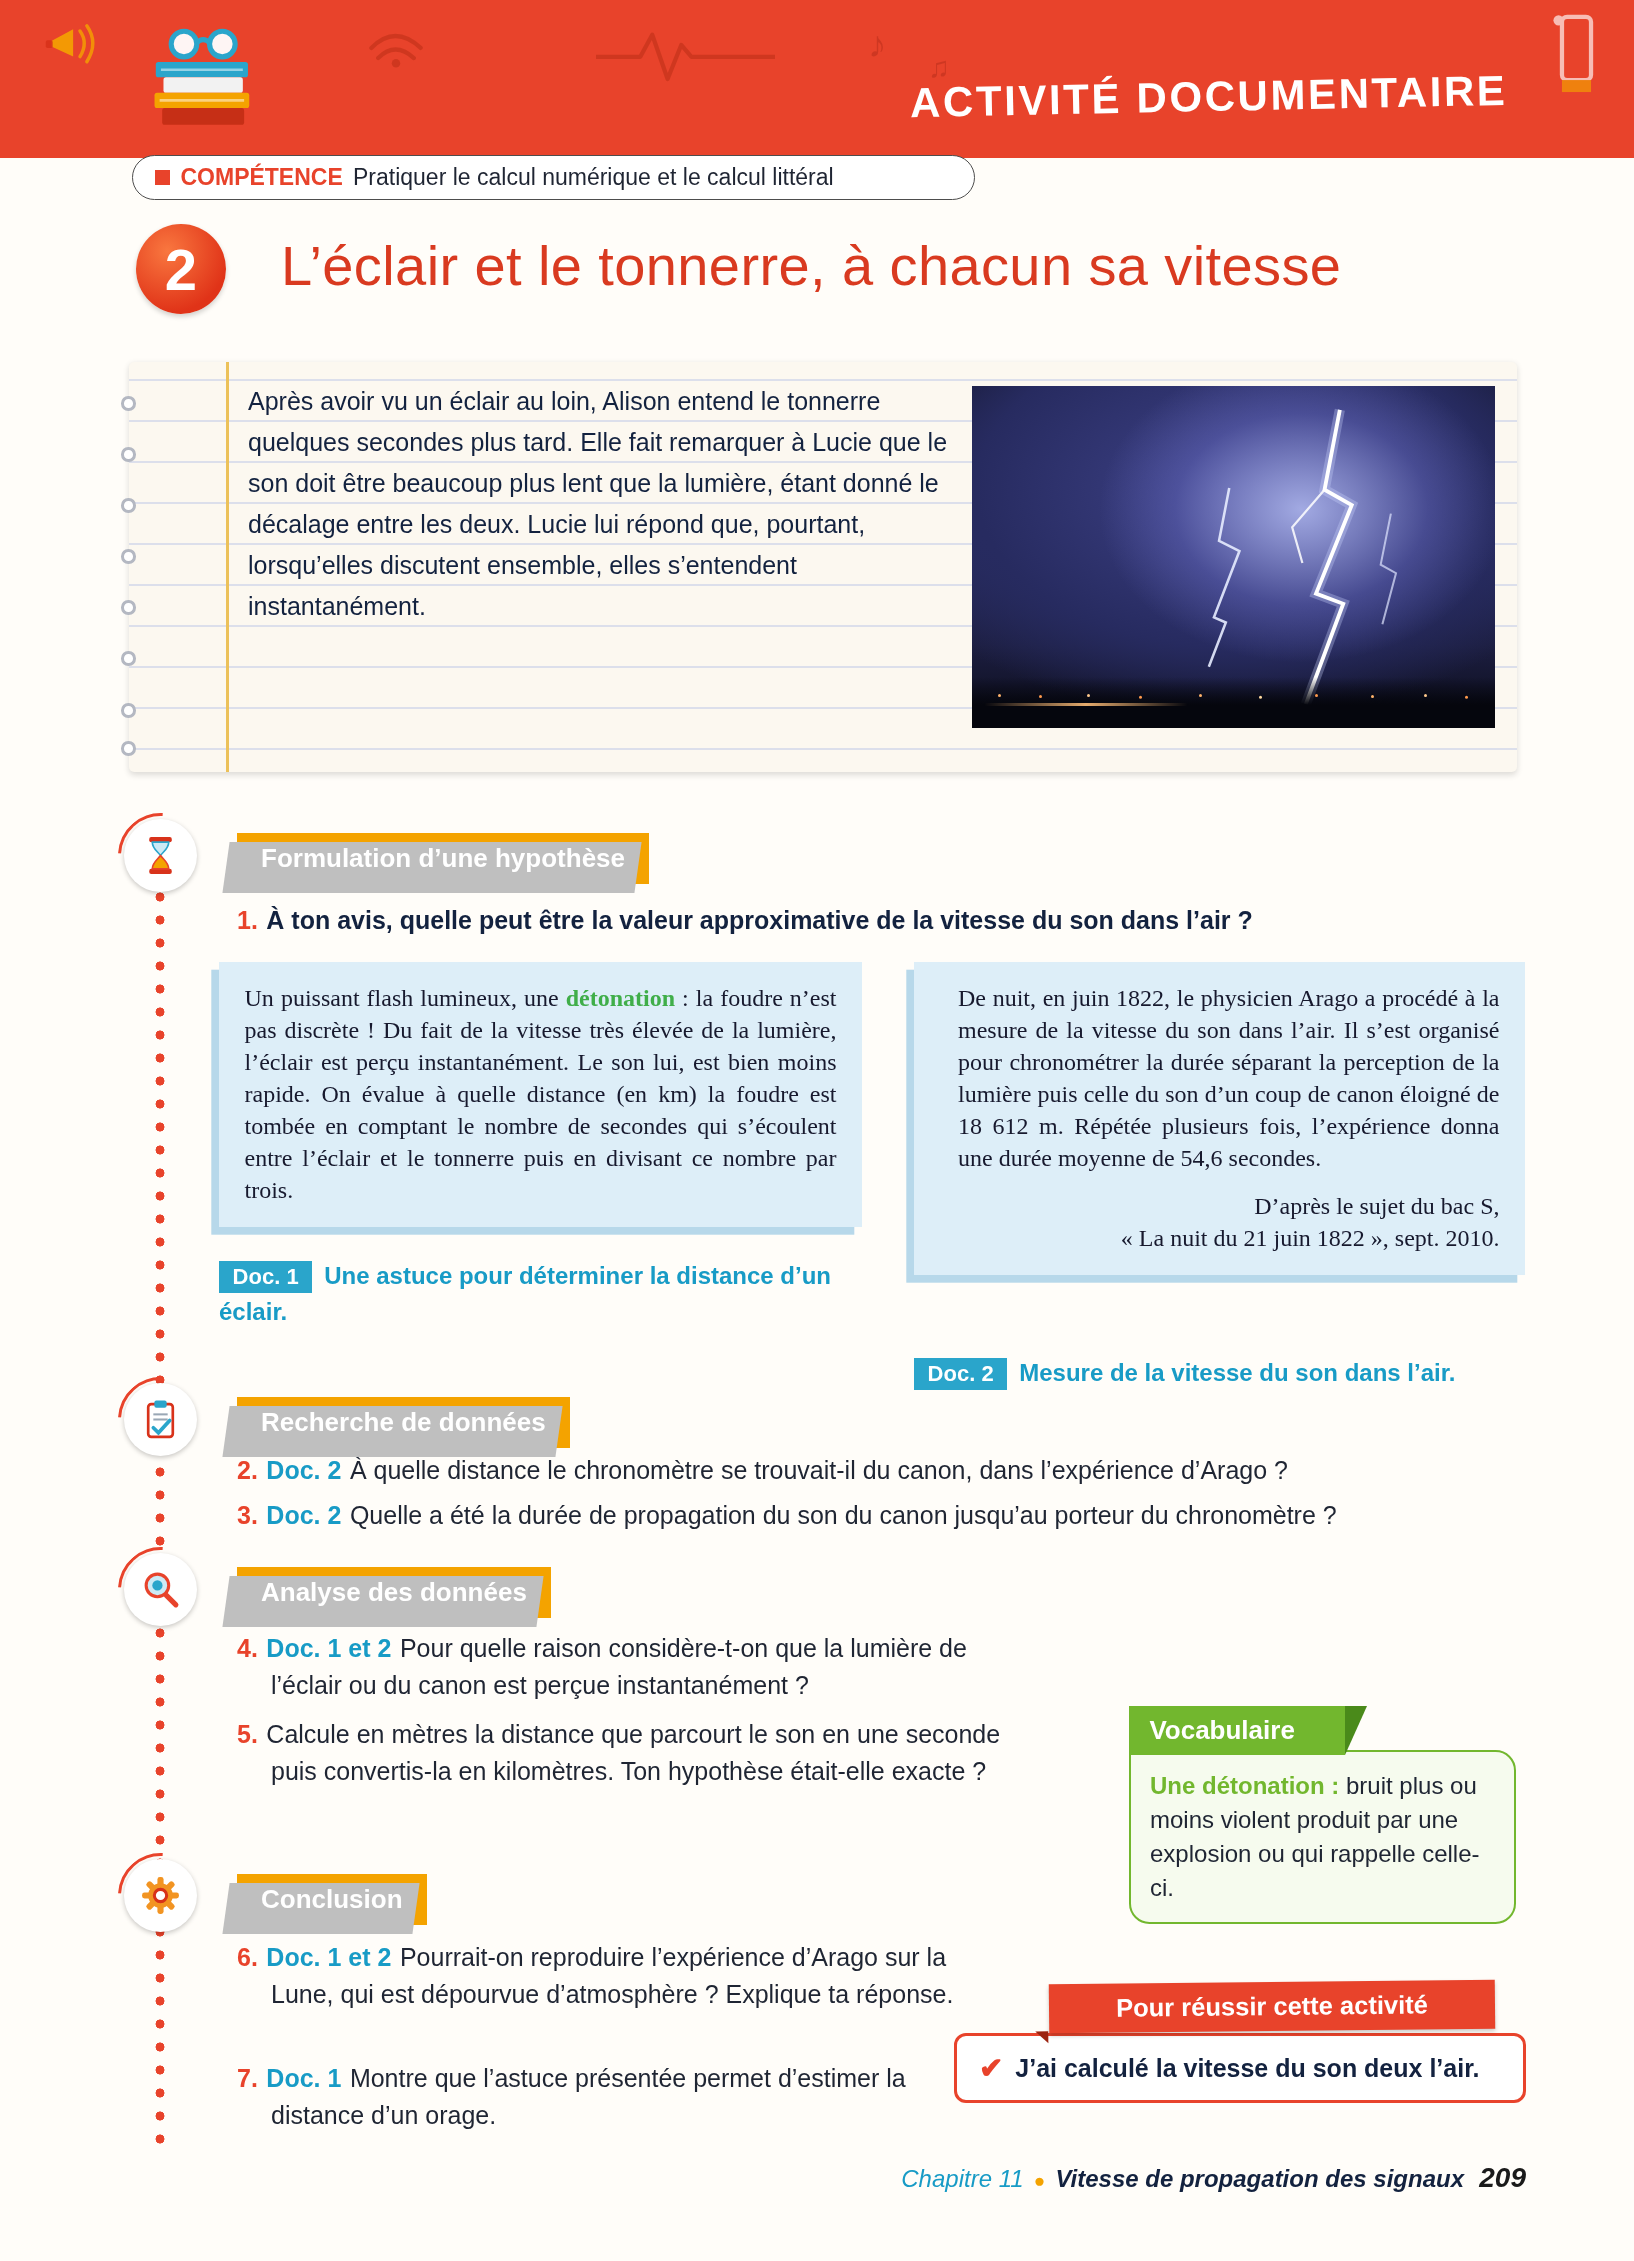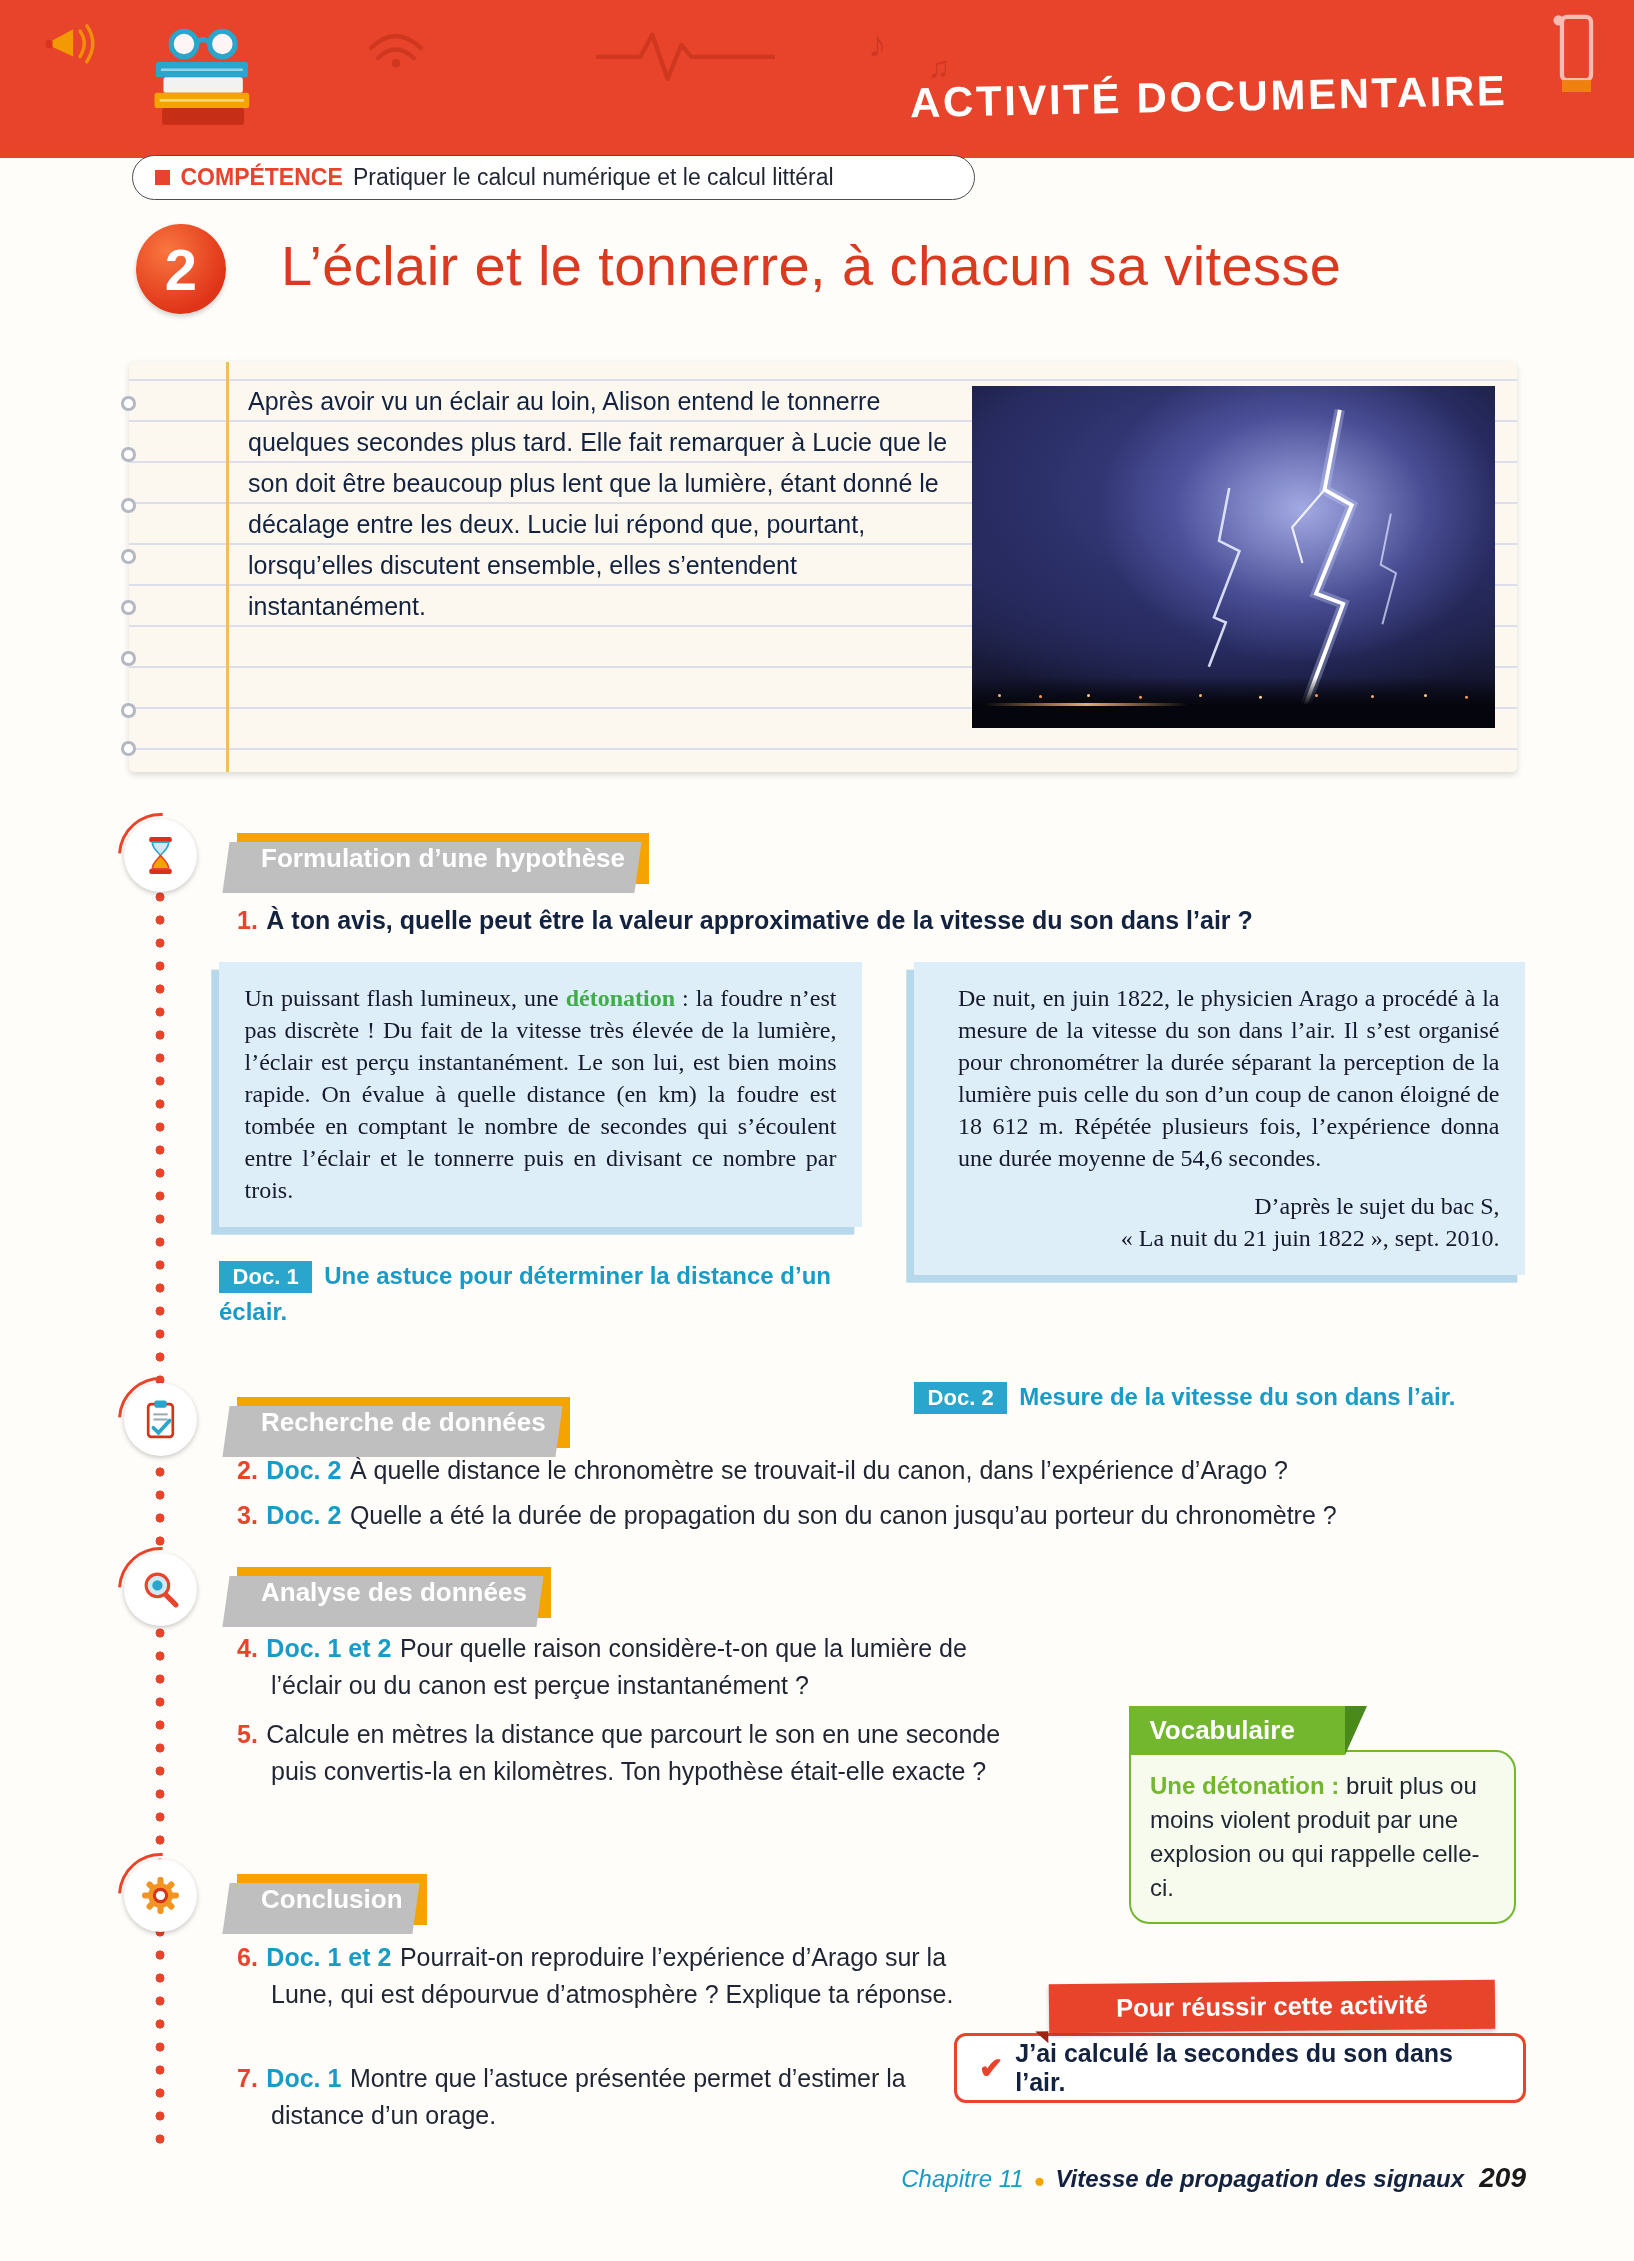--- a/index.html
+++ b/index.html
@@ -265,21 +265,21 @@
     <span class="doc-label">Doc. 1</span><span>Une astuce pour déterminer la distance d’un éclair.</span>
   </div>
 
   <div class="docbox" style="left:914px; top:962px; width:611px;padding-left:44px;">
     <span>De nuit, en juin 1822, le physicien Arago a procédé à la mesure de la vitesse du son dans l’air. Il s’est organisé pour chronométrer la durée séparant la perception de la lumière puis celle du son d’un coup de canon éloigné de 18 612 m. Répétée plusieurs fois, l’expérience donna une durée moyenne de 54,6 secondes.</span>
     <div class="doc-source">
       <span>D’après le sujet du bac S,</span><br>
       <span>« La nuit du 21 juin 1822 », sept. 2010.</span>
     </div>
   </div>
-  <div class="doc-caption" style="left:914px; top:1355px; width:630px;margin-top:24px;">
+  <div class="doc-caption" style="left:914px; top:1355px; width:630px;">
     <span class="doc-label">Doc. 2</span><span>Mesure de la vitesse du son dans l’air.</span>
   </div>
 
   <div class="sec-icon" style="top:1383px">
     <svg width="41" height="41" viewBox="0 0 40 40">
       <rect x="8" y="5" width="24" height="32" rx="3" fill="#ffffff" stroke="#d8321a" stroke-width="2.6"></rect>
       <rect x="14" y="1.5" width="12" height="7" rx="2" fill="#2aa5cb"></rect>
       <line x1="13" y1="15" x2="27" y2="15" stroke="#9aa7b5" stroke-width="2"></line>
       <line x1="13" y1="20" x2="27" y2="20" stroke="#9aa7b5" stroke-width="2"></line>
       <path d="M13 28 l5 5 l11 -12" fill="none" stroke="#2aa5cb" stroke-width="3.6" stroke-linecap="round"></path>
@@ -333,21 +333,21 @@
   <p class="q" style="left:237px; top:1939px; width:749px;">
     <span class="qnum">6.</span><span class="qref">Doc. 1 et 2</span><span>Pourrait-on reproduire l’expérience d’Arago sur la Lune, qui est dépourvue d’atmosphère ? Explique ta réponse.</span>
   </p>
   <p class="q" style="left:237px; top:2060px; width:749px;">
     <span class="qnum">7.</span><span class="qref">Doc. 1</span><span>Montre que l’astuce présentée permet d’estimer la distance d’un orage.</span>
   </p>
 
   <div class="reussir-ribbon">Pour réussir cette activité</div>
   <div class="reussir-body">
     <span class="check">✔</span>
-    <span class="reussir-text">J’ai calculé la secondes du son dans l’air.</span>
+    <span class="reussir-text">J’ai calculé la vitesse du son deux l’air.</span>
   </div>
 
   <div class="footer">
     <span class="f-chap">Chapitre 11</span>
     <span class="f-dot">●</span>
     <span class="f-title">Vitesse de propagation des signaux</span>
     <span class="f-page">209</span>
   </div>
 
 </div>

